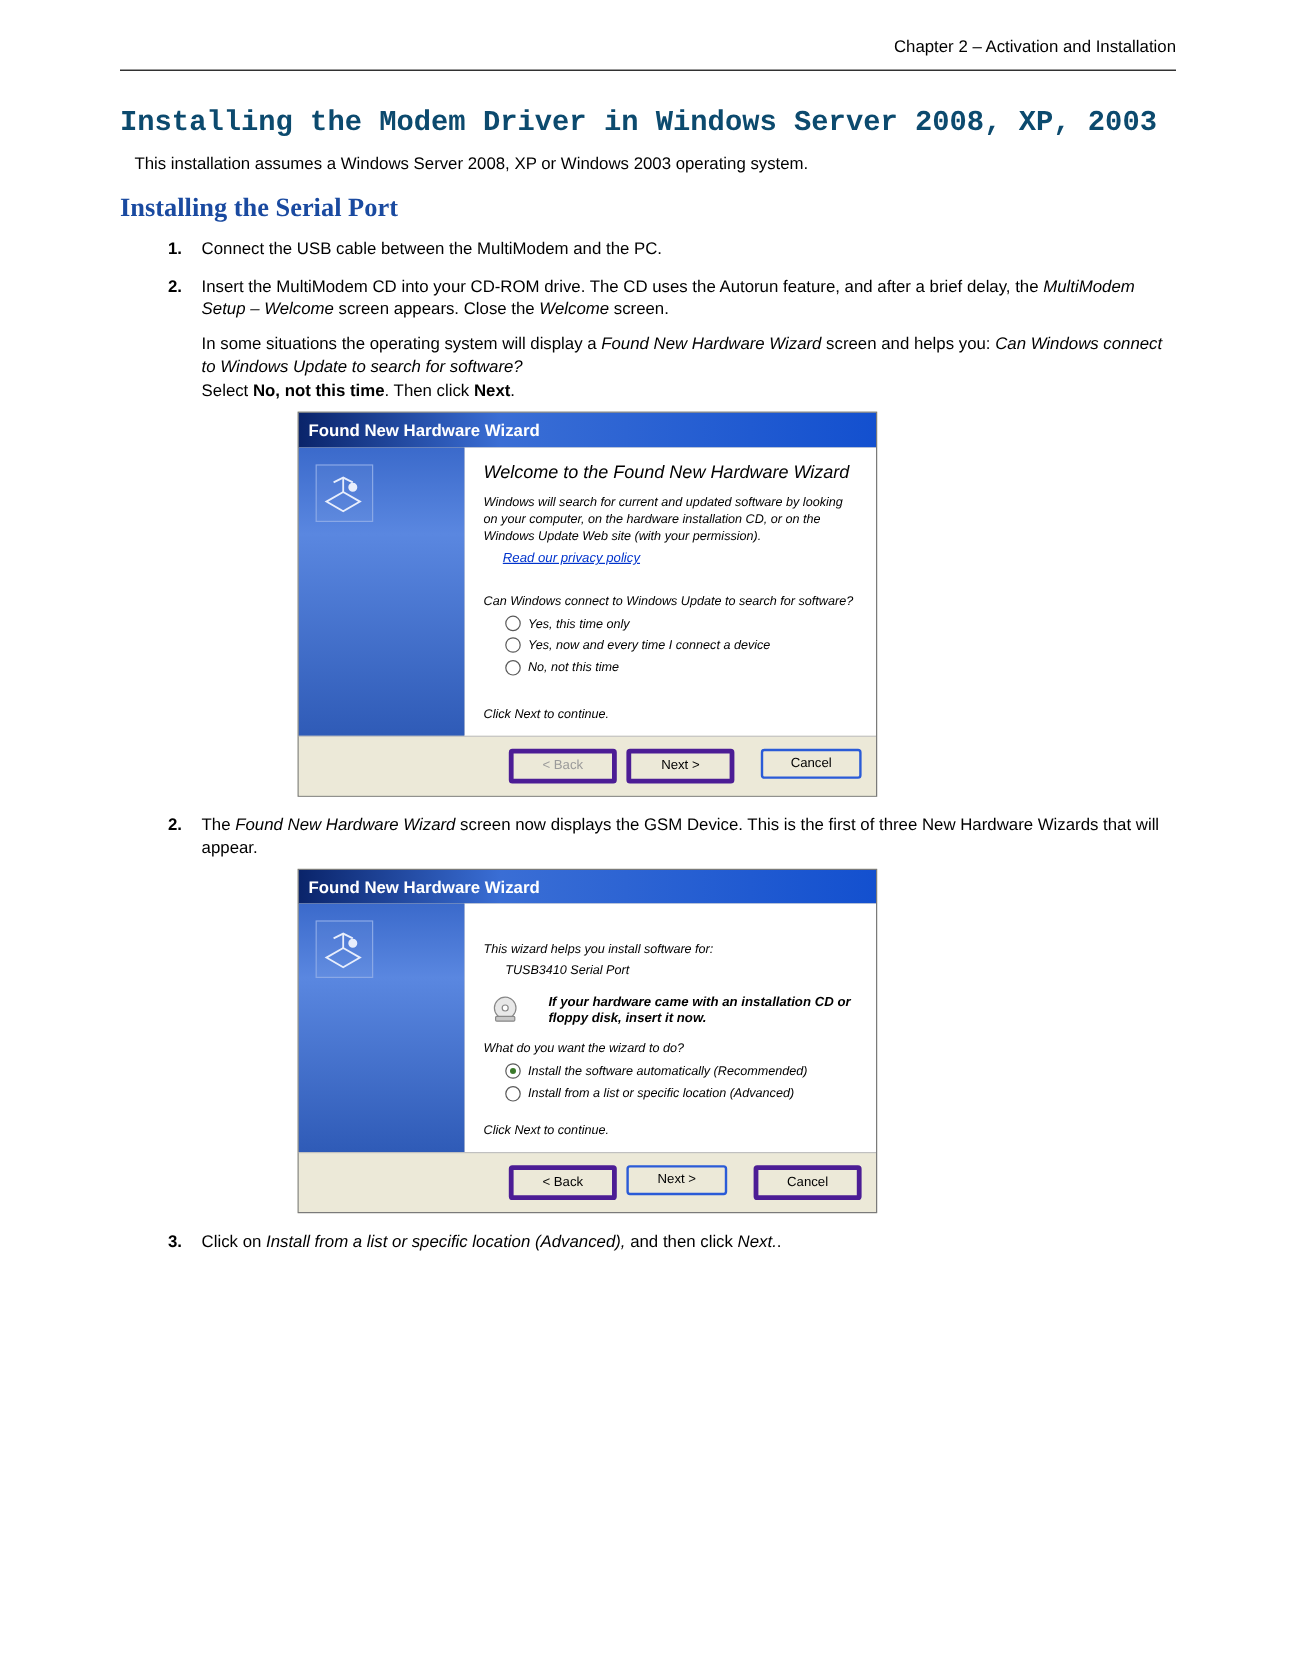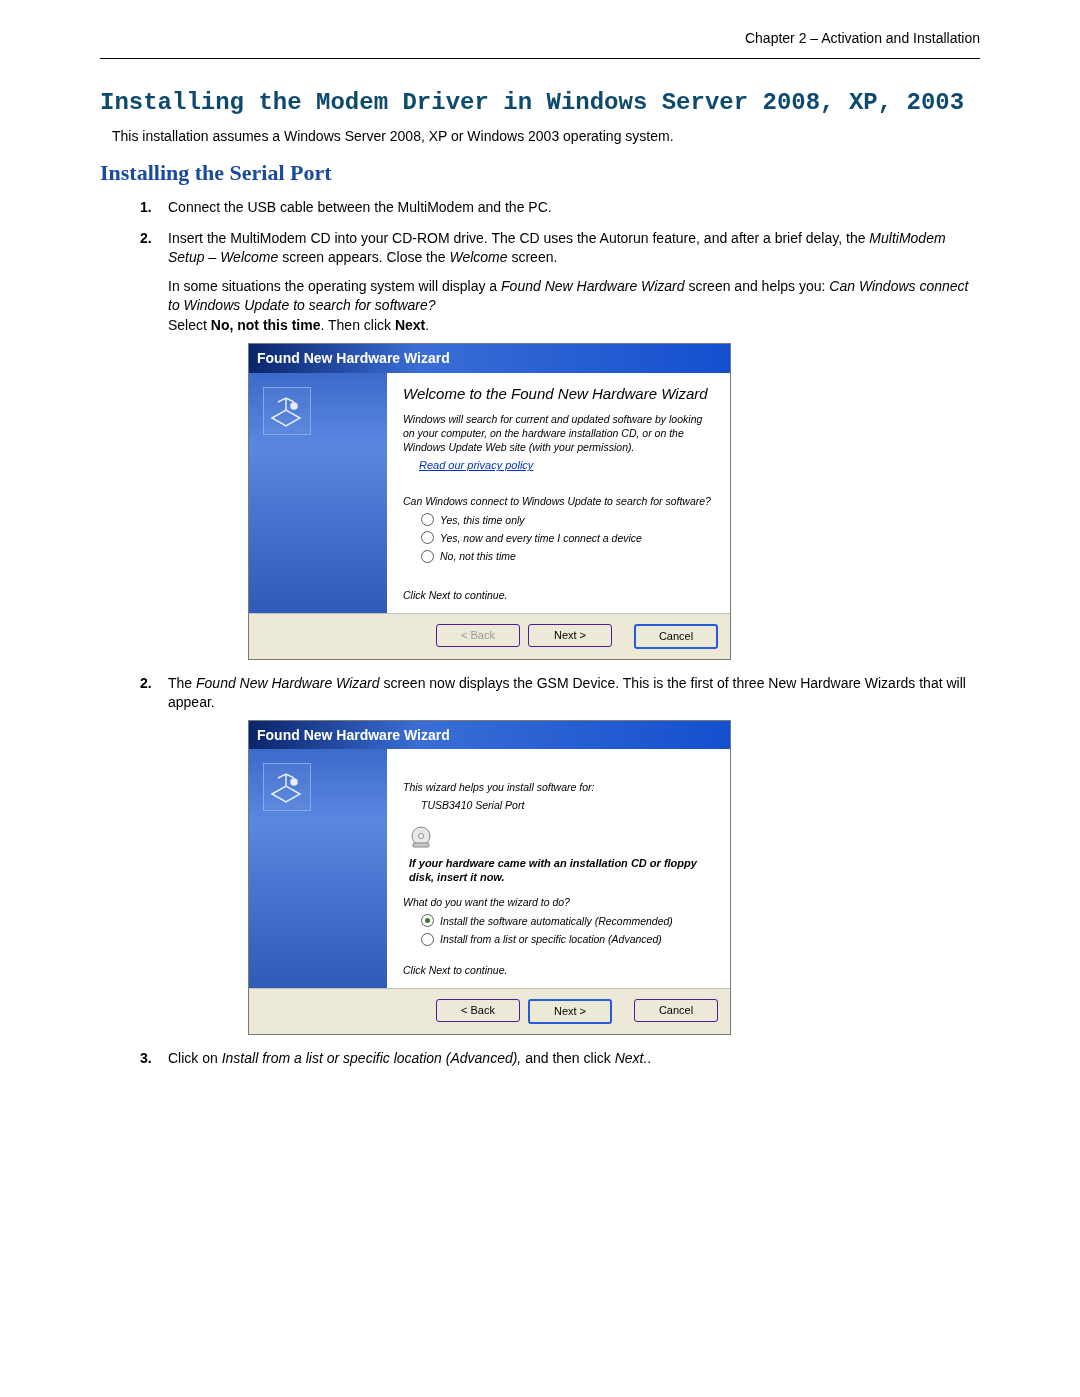--- a/index.html
+++ b/index.html
@@ -157,37 +157,36 @@
     padding: 10px 12px;
     display: flex;
     justify-content: flex-end;
     gap: 8px;
     background: #ece9d8;
   }
   .btn {
     min-width: 66px;
     height: 21px;
     font-size: 11px;
-    border: 1px solid #4c1d95;
+    border: 4px solid #4c1d95;
     background: #ece9d8;
     border-radius: 3px;
     padding: 0 8px;
     display: inline-flex;
     align-items: center;
     justify-content: center;
     color: #000;
   }
   .btn.disabled { color: #9a9a9a; }
   .btn.default { border: 2px solid #2a5bd7; padding: 0 7px; }
   .cd-hint {
     display: flex;
     align-items: flex-start;
-    gap: 8px;
+    gap: 24px;
     margin: 12px 0 12px 6px;
-    flex-direction: column;
   }
   .cd-icon {
     width: 24px;
     height: 24px;
     flex-shrink: 0;
   }
   .cd-hint-text {
     font-size: 11px;
     font-weight: bold;
     line-height: 1.25;

